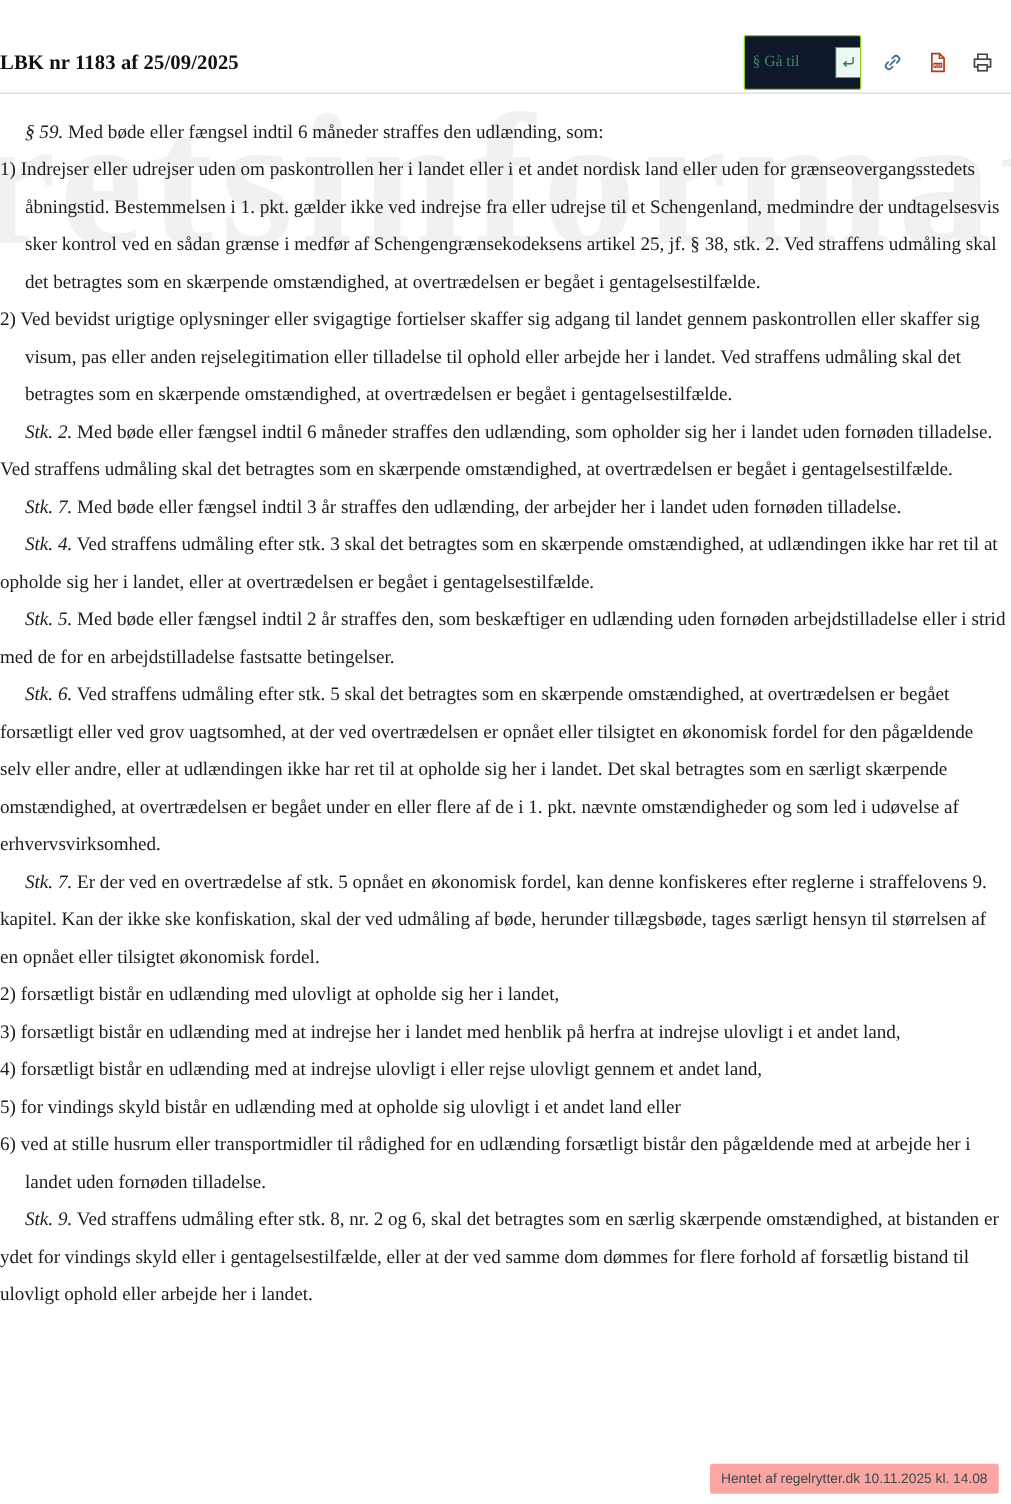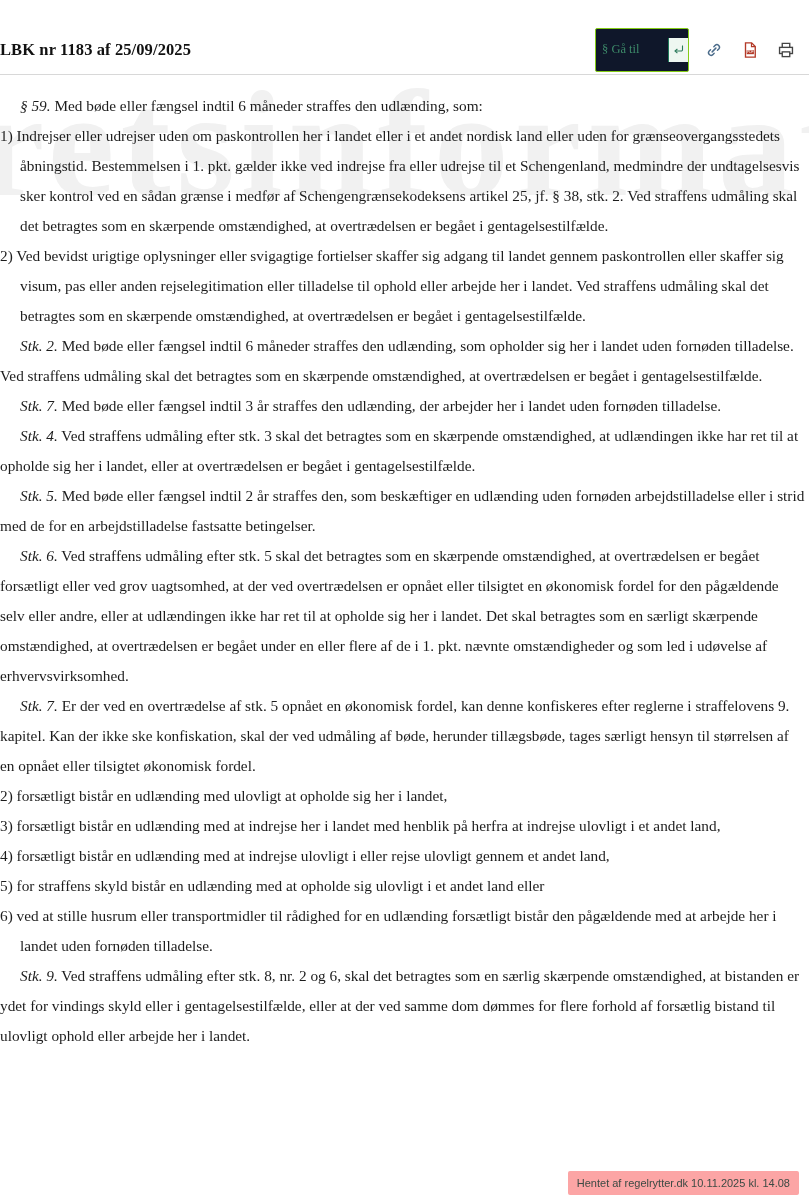--- a/index.html
+++ b/index.html
@@ -195,19 +195,19 @@
       <p class="p hang-num"><span>2)</span><span> Ved bevidst urigtige oplysninger eller svigagtige fortielser skaffer sig adgang til landet gennem paskontrollen eller skaffer sig visum, pas eller anden rejselegitimation eller tilladelse til ophold eller arbejde her i landet. Ved straffens udmåling skal det betragtes som en skærpende omstændighed, at overtrædelsen er begået i gentagelsestilfælde.</span></p>
       <p class="p para"><span class="stk">Stk. 2.</span><span> Med bøde eller fængsel indtil 6 måneder straffes den udlænding, som opholder sig her i landet uden fornøden tilladelse. Ved straffens udmåling skal det betragtes som en skærpende omstændighed, at overtrædelsen er begået i gentagelsestilfælde.</span></p>
       <p class="p para"><span class="stk">Stk. 7.</span><span> Med bøde eller fængsel indtil 3 år straffes den udlænding, der arbejder her i landet uden fornøden tilladelse.</span></p>
       <p class="p para"><span class="stk">Stk. 4.</span><span> Ved straffens udmåling efter stk. 3 skal det betragtes som en skærpende omstændighed, at udlændingen ikke har ret til at opholde sig her i landet, eller at overtrædelsen er begået i gentagelsestilfælde.</span></p>
       <p class="p para"><span class="stk">Stk. 5.</span><span> Med bøde eller fængsel indtil 2 år straffes den, som beskæftiger en udlænding uden fornøden arbejdstilladelse eller i strid med de for en arbejdstilladelse fastsatte betingelser.</span></p>
       <p class="p para"><span class="stk">Stk. 6.</span><span> Ved straffens udmåling efter stk. 5 skal det betragtes som en skærpende omstændighed, at overtrædelsen er begået forsætligt eller ved grov uagtsomhed, at der ved overtrædelsen er opnået eller tilsigtet en økonomisk fordel for den pågældende selv eller andre, eller at udlændingen ikke har ret til at opholde sig her i landet. Det skal betragtes som en særligt skærpende omstændighed, at overtrædelsen er begået under en eller flere af de i 1. pkt. nævnte omstændigheder og som led i udøvelse af erhvervsvirksomhed.</span></p>
       <p class="p para"><span class="stk">Stk. 7.</span><span> Er der ved en overtrædelse af stk. 5 opnået en økonomisk fordel, kan denne konfiskeres efter reglerne i straffelovens 9. kapitel. Kan der ikke ske konfiskation, skal der ved udmåling af bøde, herunder tillægsbøde, tages særligt hensyn til størrelsen af en opnået eller tilsigtet økonomisk fordel.</span></p>
       <p class="p hang-num"><span>2)</span><span> forsætligt bistår en udlænding med ulovligt at opholde sig her i landet,</span></p>
       <p class="p hang-num"><span>3)</span><span> forsætligt bistår en udlænding med at indrejse her i landet med henblik på herfra at indrejse ulovligt i et andet land,</span></p>
       <p class="p hang-num"><span>4)</span><span> forsætligt bistår en udlænding med at indrejse ulovligt i eller rejse ulovligt gennem et andet land,</span></p>
-      <p class="p hang-num"><span>5)</span><span> for straffens skyld bistår en udlænding med at opholde sig ulovligt i et andet land eller</span></p>
+      <p class="p hang-num"><span>5)</span><span> for vindings skyld bistår en udlænding med at opholde sig ulovligt i et andet land eller</span></p>
       <p class="p hang-num"><span>6)</span><span> ved at stille husrum eller transportmidler til rådighed for en udlænding forsætligt bistår den pågældende med at arbejde her i landet uden fornøden tilladelse.</span></p>
       <p class="p para"><span class="stk">Stk. 9.</span><span> Ved straffens udmåling efter stk. 8, nr. 2 og 6, skal det betragtes som en særlig skærpende omstændighed, at bistanden er ydet for vindings skyld eller i gentagelsestilfælde, eller at der ved samme dom dømmes for flere forhold af forsætlig bistand til ulovligt ophold eller arbejde her i landet.</span></p>
     </div>
 </div>
 
 <div class="footer-stamp">Hentet af regelrytter.dk 10.11.2025 kl. 14.08</div>
 
 </body></html>

